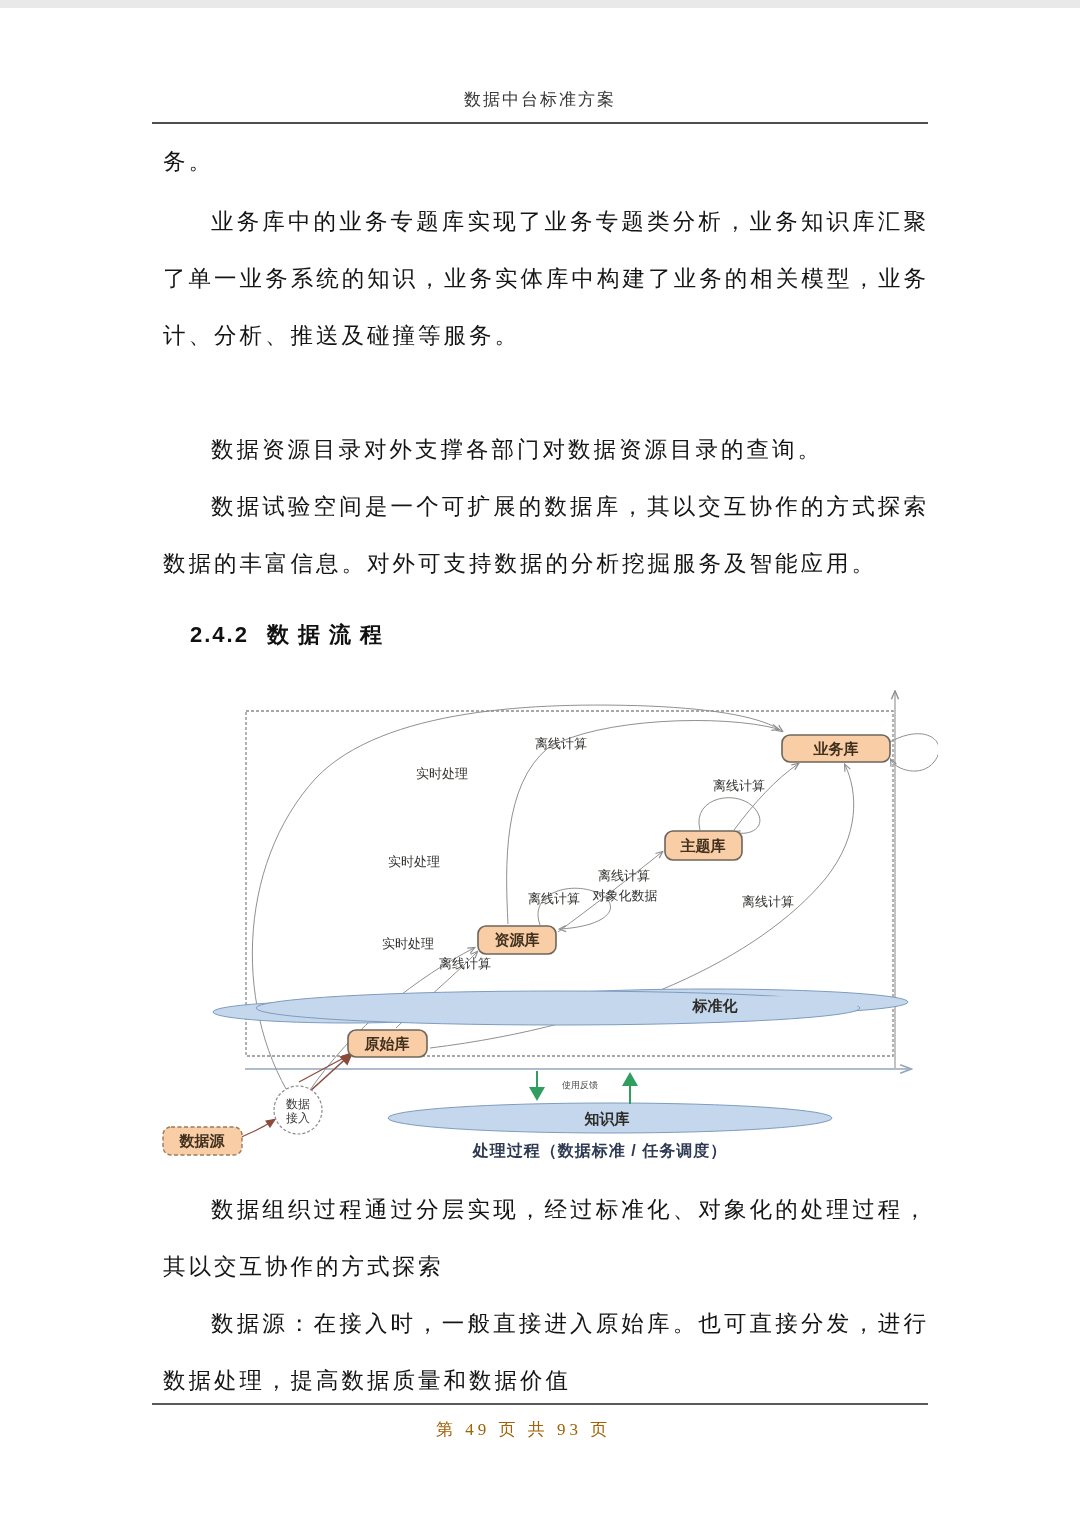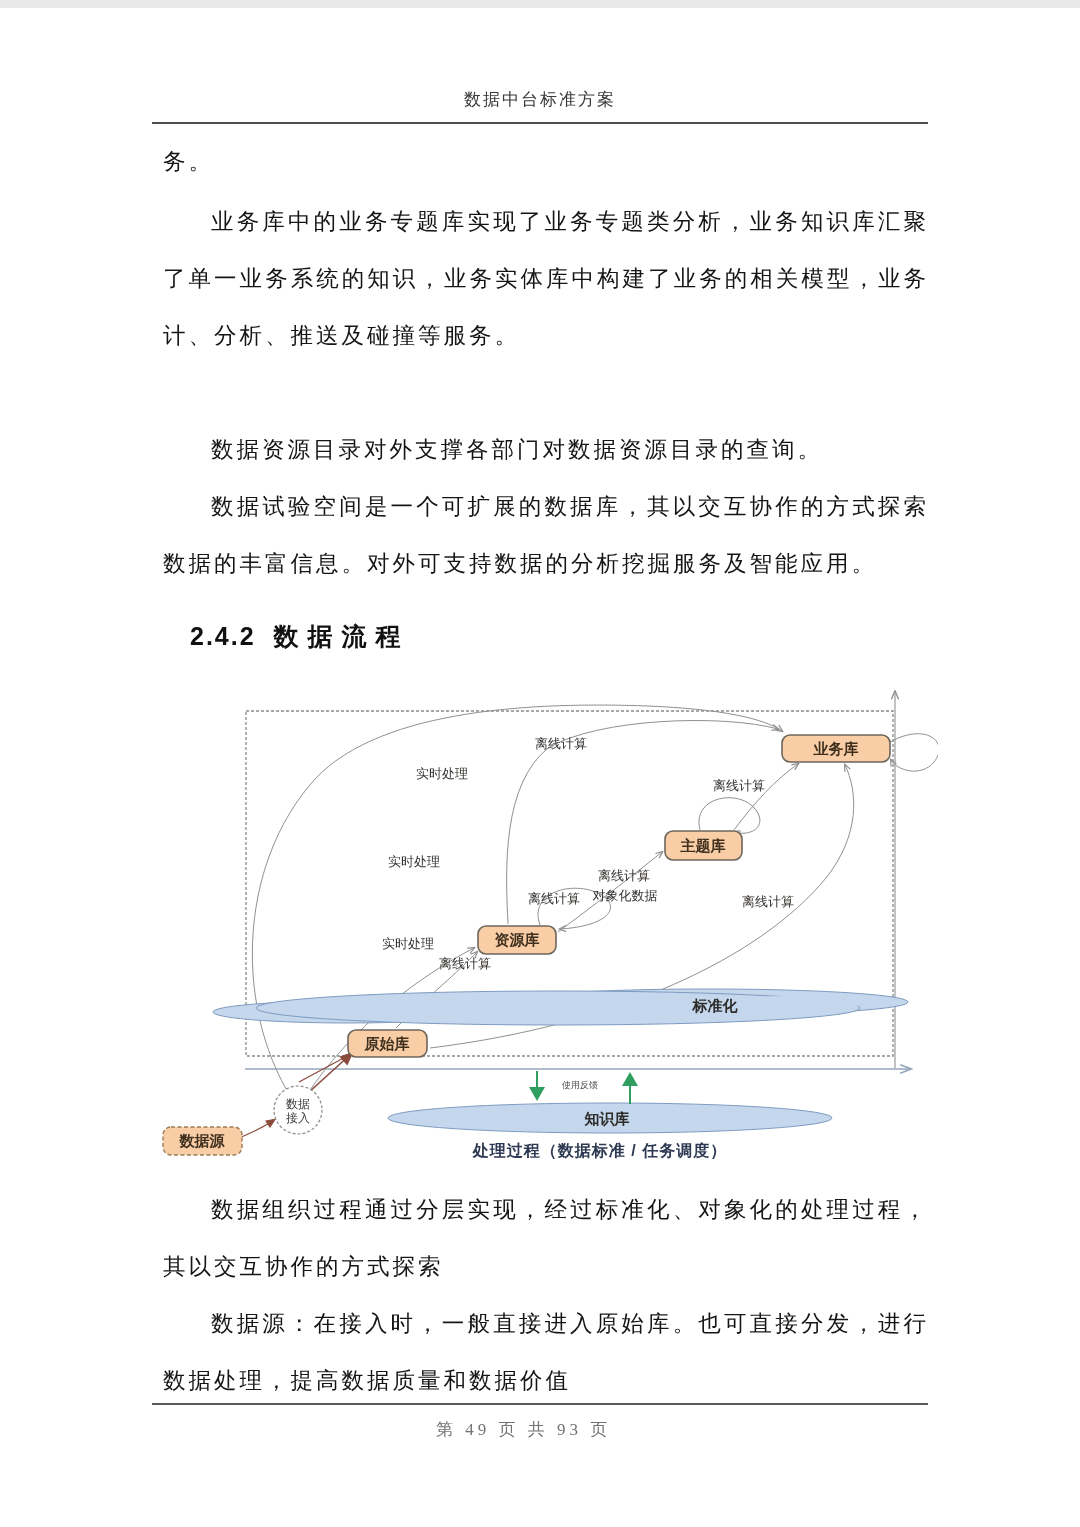--- a/index.html
+++ b/index.html
@@ -12,34 +12,34 @@
   .rule-top{top:114px;}
   .rule-bottom{top:1395px;height:2px;background:#5a5a5a;}
   
   .para{position:absolute;left:163px;width:766px;font-size:22.5px;line-height:57px;
         letter-spacing:3px;color:#151515;}
   .para .ln{white-space:nowrap;}
   .para .just{white-space:normal;text-align:justify;text-align-last:justify;}
   .para .ind{padding-left:48px;}
   
   .sec-heading{position:absolute;left:190px;top:612px;font-family:"Liberation Sans",sans-serif;
-        font-weight:bold;font-size:25px;color:#111;}
+        font-weight:bold;font-size:22px;color:#111;}
   .sec-heading .num{letter-spacing:2px;margin-right:18px;}
   .sec-heading .ttl{letter-spacing:9px;}
   
   .diagram{position:absolute;left:148px;top:672px;width:790px;height:500px;}
   .dlabel{font-family:"Liberation Sans",sans-serif;font-size:13px;fill:#33312e;}
   .dlabel-sm{font-family:"Liberation Sans",sans-serif;font-size:9px;fill:#4a4a4a;}
   .node-text{font-family:"Liberation Sans",sans-serif;font-size:15px;font-weight:bold;fill:#40301f;}
   .node-text-sm{font-family:"Liberation Sans",sans-serif;font-size:12px;fill:#3a3a3a;}
   .ellipse-text{font-family:"Liberation Sans",sans-serif;font-size:15px;font-weight:bold;fill:#2e2c29;}
   .caption-text{font-family:"Liberation Sans",sans-serif;font-size:16px;font-weight:bold;fill:#2e3a53;letter-spacing:1px;}
   
   .footer-text{position:absolute;left:0;top:1410px;width:1047px;text-align:center;
-        font-size:17px;letter-spacing:4px;color:#737373;}
+        font-size:17px;letter-spacing:4px;color:#a16207;}
 </style>
 </head>
 <body>
 
 <div class="page">
 
   <div class="doc-header-title">数据中台标准方案</div>
   <div class="rule rule-top"></div>
 
   <div class="para" style="top:125px;">

